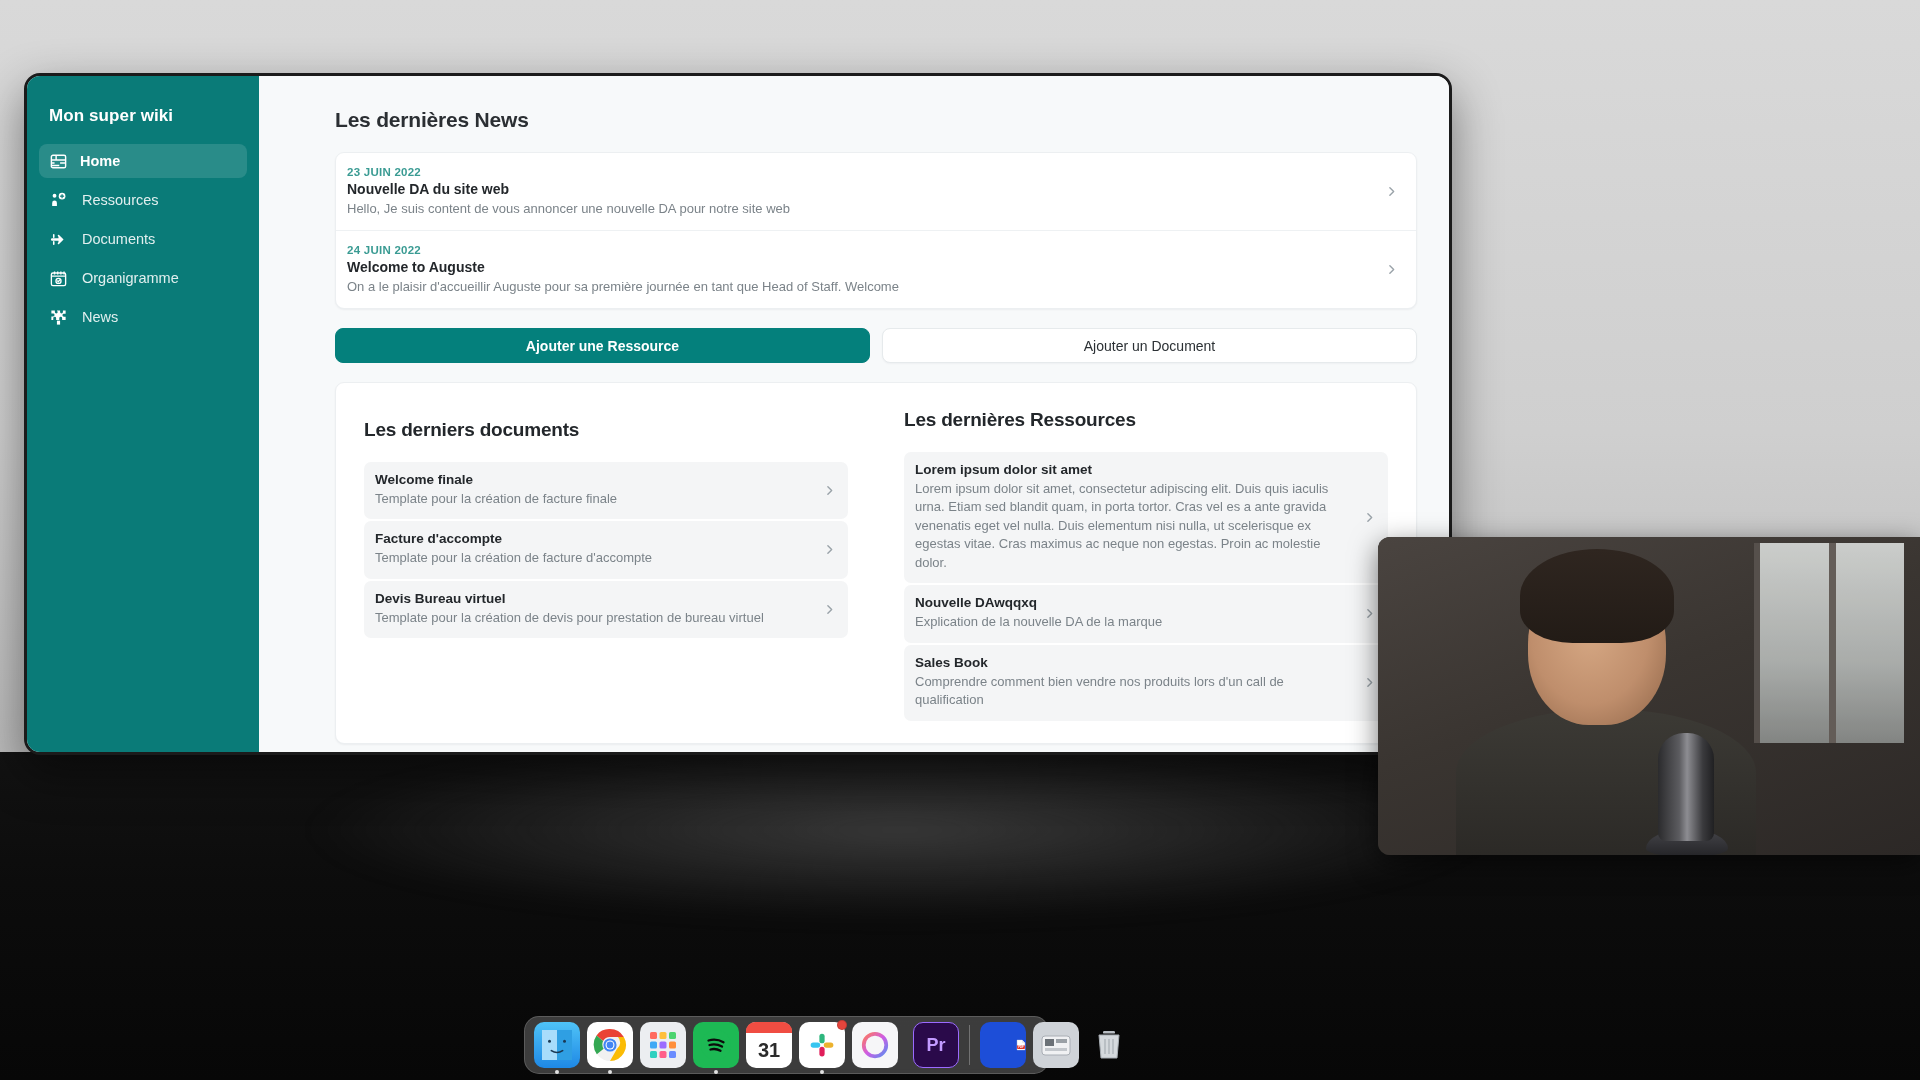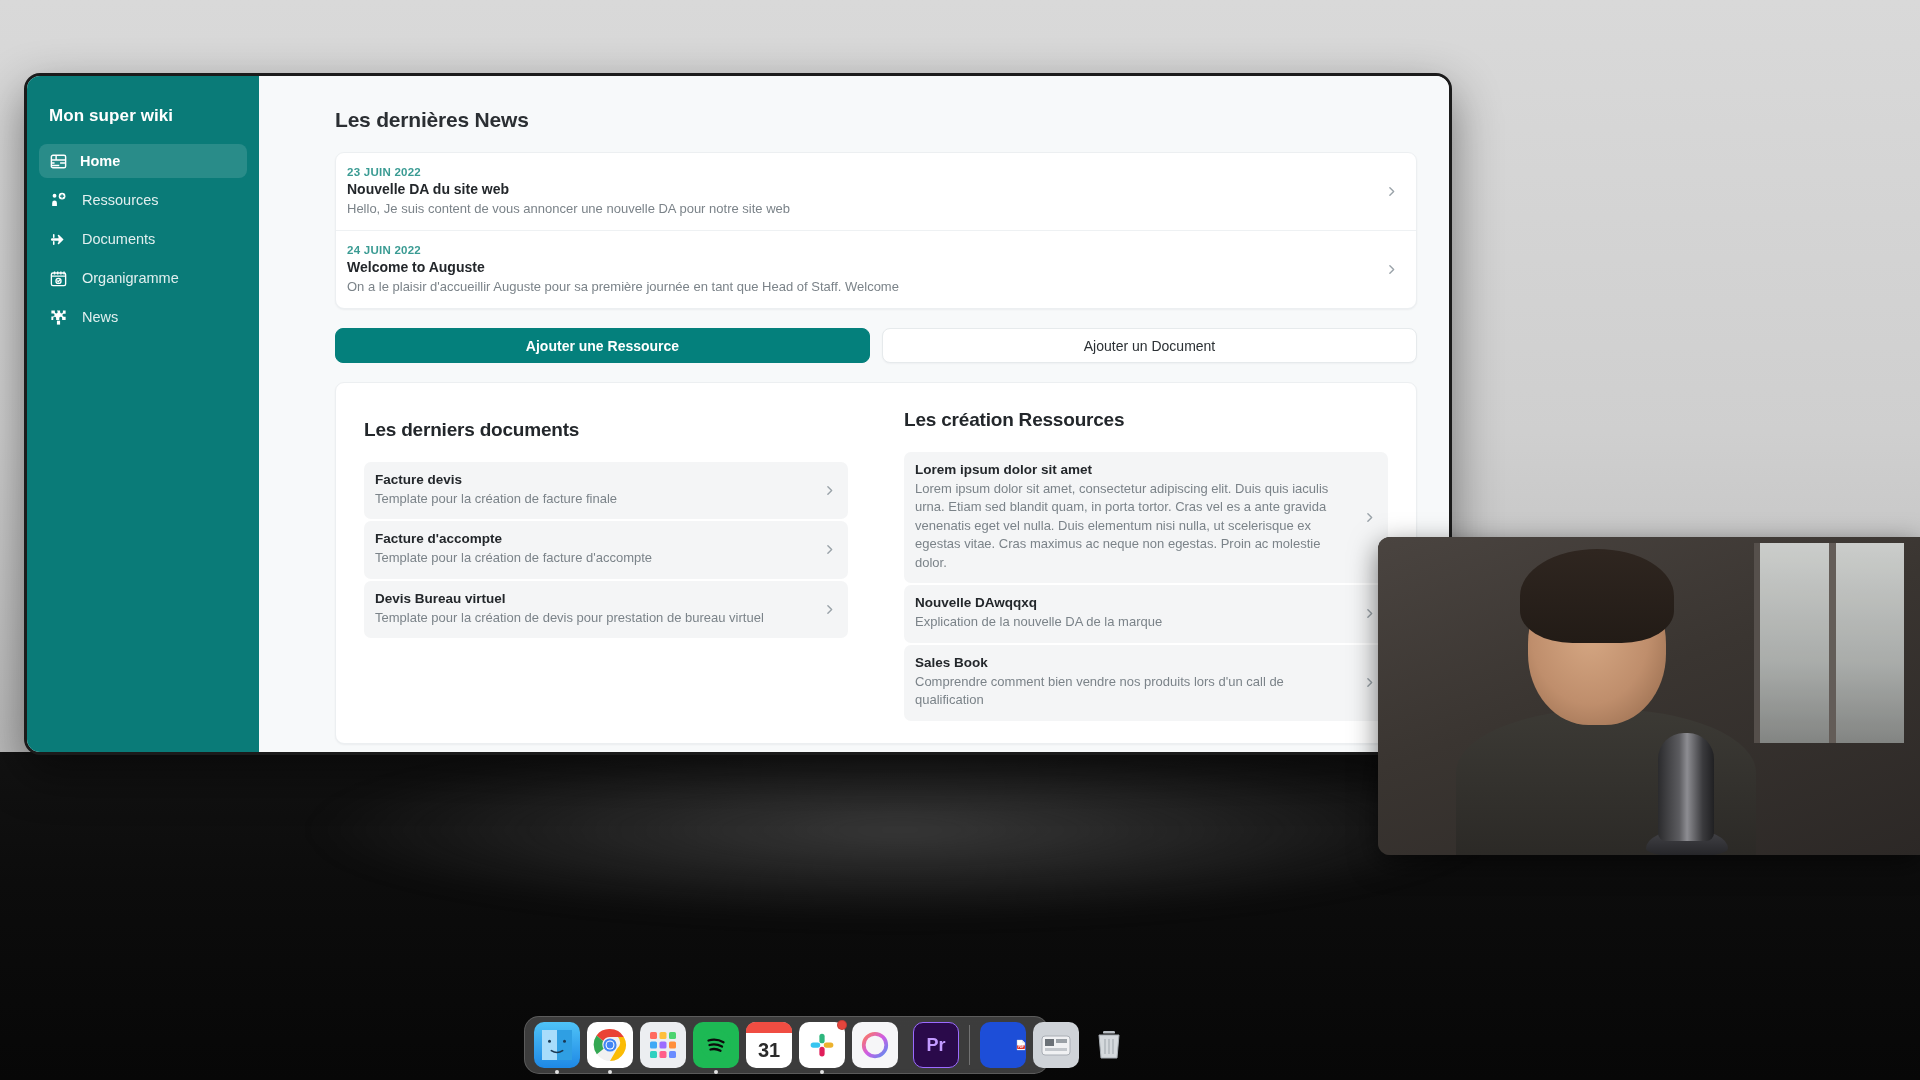--- a/index.html
+++ b/index.html
@@ -393,21 +393,21 @@
       <button class="action-btn" id="btn-add-document">Ajouter un Document</button>
     </div>
 
     <section id="lower-card">
 
       <div class="col" id="col-documents">
         <h2 class="col-title">Les derniers documents</h2>
 
         <div class="item-row">
           <div class="item-body">
-            <div class="item-title">Facture devis</div>
+            <div class="item-title">Welcome finale</div>
             <div class="item-desc">Template pour la création de facture finale</div>
           </div>
           <span class="chev">
             <svg width="13" height="13" viewBox="0 0 24 24" fill="none" stroke="currentColor" stroke-width="2.6" stroke-linecap="round" stroke-linejoin="round">
                 <path d="M9 5l7 7-7 7"></path>
               </svg>
           </span>
         </div>
 
         <div class="item-row">
@@ -429,21 +429,21 @@
           </div>
           <span class="chev">
             <svg width="13" height="13" viewBox="0 0 24 24" fill="none" stroke="currentColor" stroke-width="2.6" stroke-linecap="round" stroke-linejoin="round">
                 <path d="M9 5l7 7-7 7"></path>
               </svg>
           </span>
         </div>
       </div>
 
       <div class="col" id="col-resources">
-        <h2 class="col-title">Les création Ressources</h2>
+        <h2 class="col-title">Les dernières Ressources</h2>
 
         <div class="item-row">
           <div class="item-body">
             <div class="item-title">Lorem ipsum dolor sit amet</div>
             <div class="item-desc">Lorem ipsum dolor sit amet, consectetur adipiscing elit. Duis quis iaculis urna. Etiam sed blandit quam, in porta tortor. Cras vel es a ante gravida venenatis eget vel nulla. Duis elementum nisi nulla, ut scelerisque ex egestas vitae. Cras maximus ac neque non egestas. Proin ac molestie dolor.</div>
           </div>
           <span class="chev">
             <svg width="13" height="13" viewBox="0 0 24 24" fill="none" stroke="currentColor" stroke-width="2.6" stroke-linecap="round" stroke-linejoin="round">
                 <path d="M9 5l7 7-7 7"></path>
               </svg>

